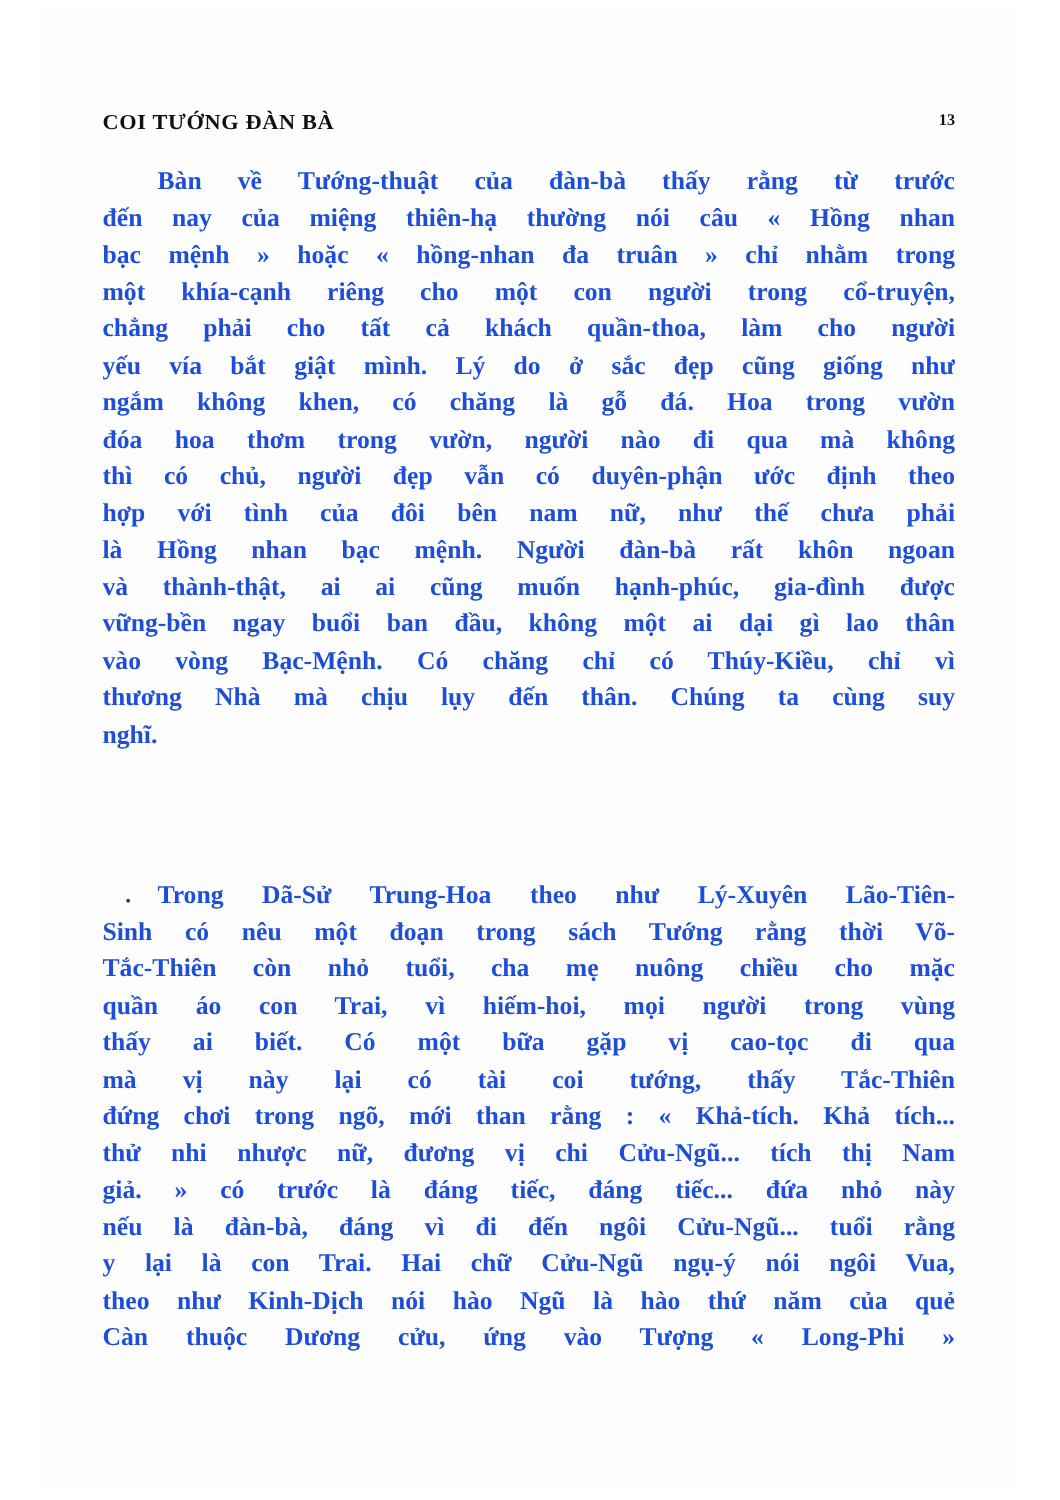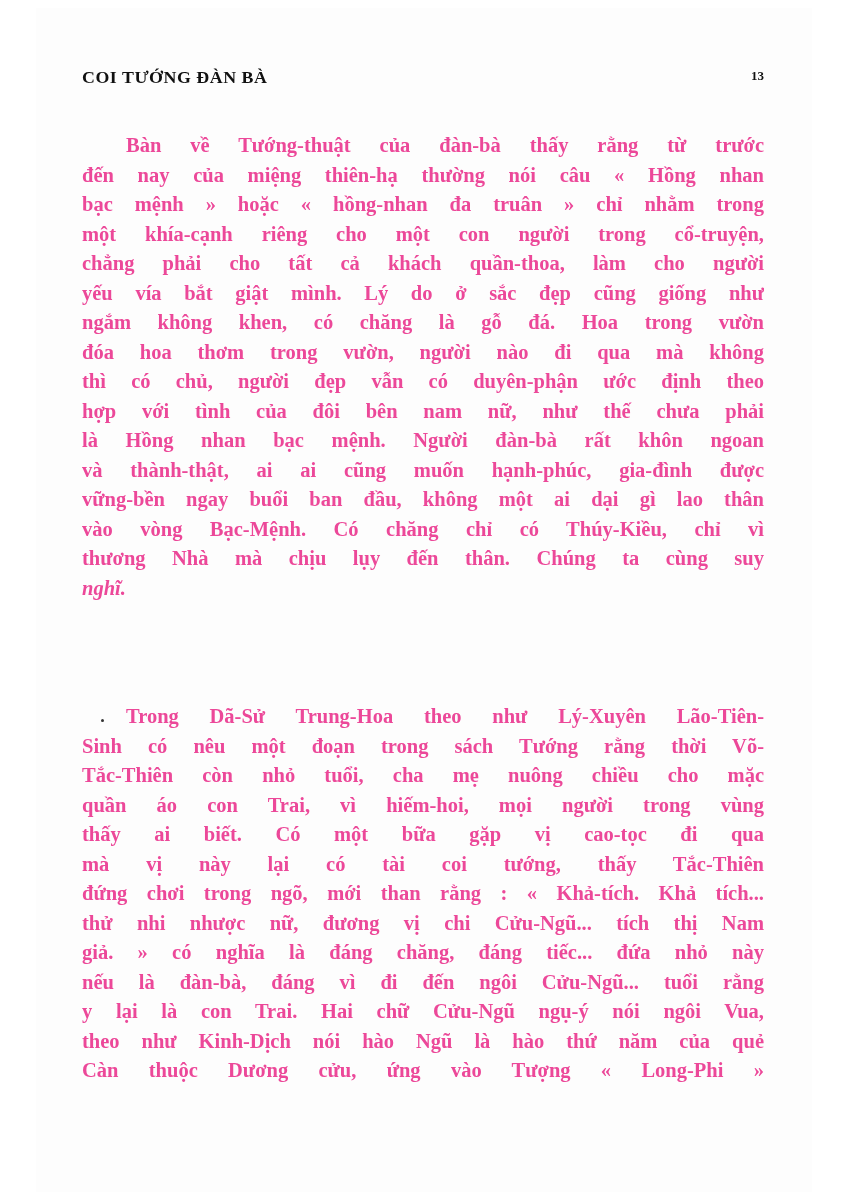--- a/index.html
+++ b/index.html
@@ -17,21 +17,21 @@
       position: absolute;
       left: 36px;
       top: 8px;
       width: 776px;
       height: 1184px;
       background: #fdfdfd;
     }
     .header {
       position: absolute;
       left: 82px;
-      top: 68px;
+      top: 88px;
       width: 682px;
       height: 24px;
       font-family: "Liberation Serif", serif;
       font-weight: bold;
       color: #111;
     }
     .running-title {
       position: absolute;
       left: 0;
       top: 0;
@@ -46,37 +46,36 @@
       top: 0;
       font-size: 13px;
     }
     .body-text {
       position: absolute;
       left: 82px;
       width: 682px;
       font-family: "Liberation Serif", serif;
       font-weight: bold;
       font-size: 20.5px;
-      color: #ec4899;
+      color: #1d4ed8;
     }
     .line {
       display: block;
       height: 29.5px;
       line-height: 29.5px;
       white-space: nowrap;
       text-align: justify;
       text-align-last: justify;
       overflow: hidden;
     }
     .line.indent {
       padding-left: 44px;
     }
     .line.last {
       text-align-last: left;
-      font-style: italic;
     }
     #para-1 { top: 131px; }
     #para-2 { top: 702px; }
     .stray-mark {
       position: absolute;
       width: 3px;
       height: 3px;
       border-radius: 50%;
       background: #333;
     }
@@ -114,18 +113,18 @@
 
 <div class="body-text" id="para-2">
   <span class="line indent">Trong Dã-Sử Trung-Hoa theo như Lý-Xuyên Lão-Tiên-</span>
   <span class="line">Sinh có nêu một đoạn trong sách Tướng rằng thời Võ-</span>
   <span class="line">Tắc-Thiên còn nhỏ tuổi, cha mẹ nuông chiều cho mặc</span>
   <span class="line">quần áo con Trai, vì hiếm-hoi, mọi người trong vùng</span>
   <span class="line">thấy ai biết. Có một bữa gặp vị cao-tọc đi qua</span>
   <span class="line">mà vị này lại có tài coi tướng, thấy Tắc-Thiên</span>
   <span class="line">đứng chơi trong ngõ, mới than rằng : « Khả-tích. Khả tích...</span>
   <span class="line">thử nhi nhược nữ, đương vị chi Cửu-Ngũ... tích thị Nam</span>
-  <span class="line">giả. » có nghĩa là đáng chăng, đáng tiếc... đứa nhỏ này</span>
+  <span class="line">giả. » có trước là đáng tiếc, đáng tiếc... đứa nhỏ này</span>
   <span class="line">nếu là đàn-bà, đáng vì đi đến ngôi Cửu-Ngũ... tuổi rằng</span>
   <span class="line">y lại là con Trai. Hai chữ Cửu-Ngũ ngụ-ý nói ngôi Vua,</span>
   <span class="line">theo như Kinh-Dịch nói hào Ngũ là hào thứ năm của quẻ</span>
   <span class="line">Càn thuộc Dương cửu, ứng vào Tượng « Long-Phi »</span>
 </div>
 
 </body></html>

